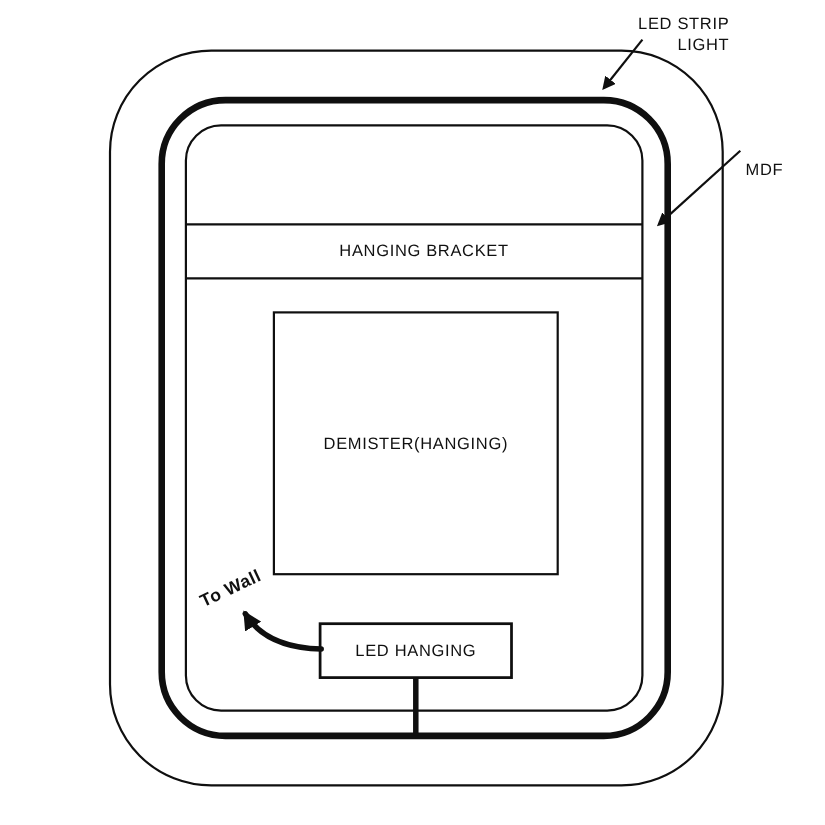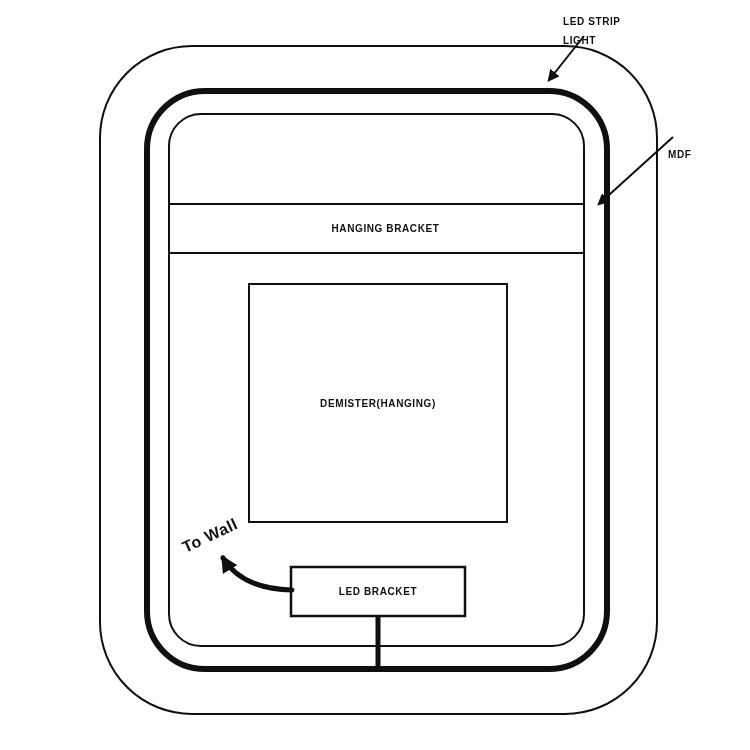--- a/index.html
+++ b/index.html
@@ -16,25 +16,25 @@
     overflow: hidden;
   }
   #diagram-svg {
     position: absolute;
     left: 0;
     top: 0;
   }
   .lbl {
     position: absolute;
     color: #101010;
-    font-weight: 700;
-    font-size: 10px;
+    font-weight: 400;
+    font-size: 15px;
     line-height: 19px;
     letter-spacing: 0.6px;
-    text-align: left;
+    text-align: right;
     white-space: nowrap;
   }
   .lbl .line { display: block; }
   #hanging-bracket-label {
     left: 169px; top: 204px; width: 433px; height: 49px;
     display: flex; align-items: center; justify-content: center;
   }
   #demister-label {
     left: 249px; top: 284px; width: 258px; height: 238px;
     display: flex; align-items: center; justify-content: center;
@@ -104,18 +104,18 @@
   <div class="lbl" id="hanging-bracket-label">
     <span>HANGING BRACKET</span>
   </div>
 
   <div class="lbl" id="demister-label">
     <span class="line">DEMISTER</span>
     <span class="line">(HANGING)</span>
   </div>
 
   <div class="lbl" id="led-driver-label">
-    <span>LED BRACKET</span>
+    <span>LED HANGING</span>
   </div>
 
   <div class="lbl" id="to-wall-label">To Wall</div>
 
 </div>
 
 </body></html>

